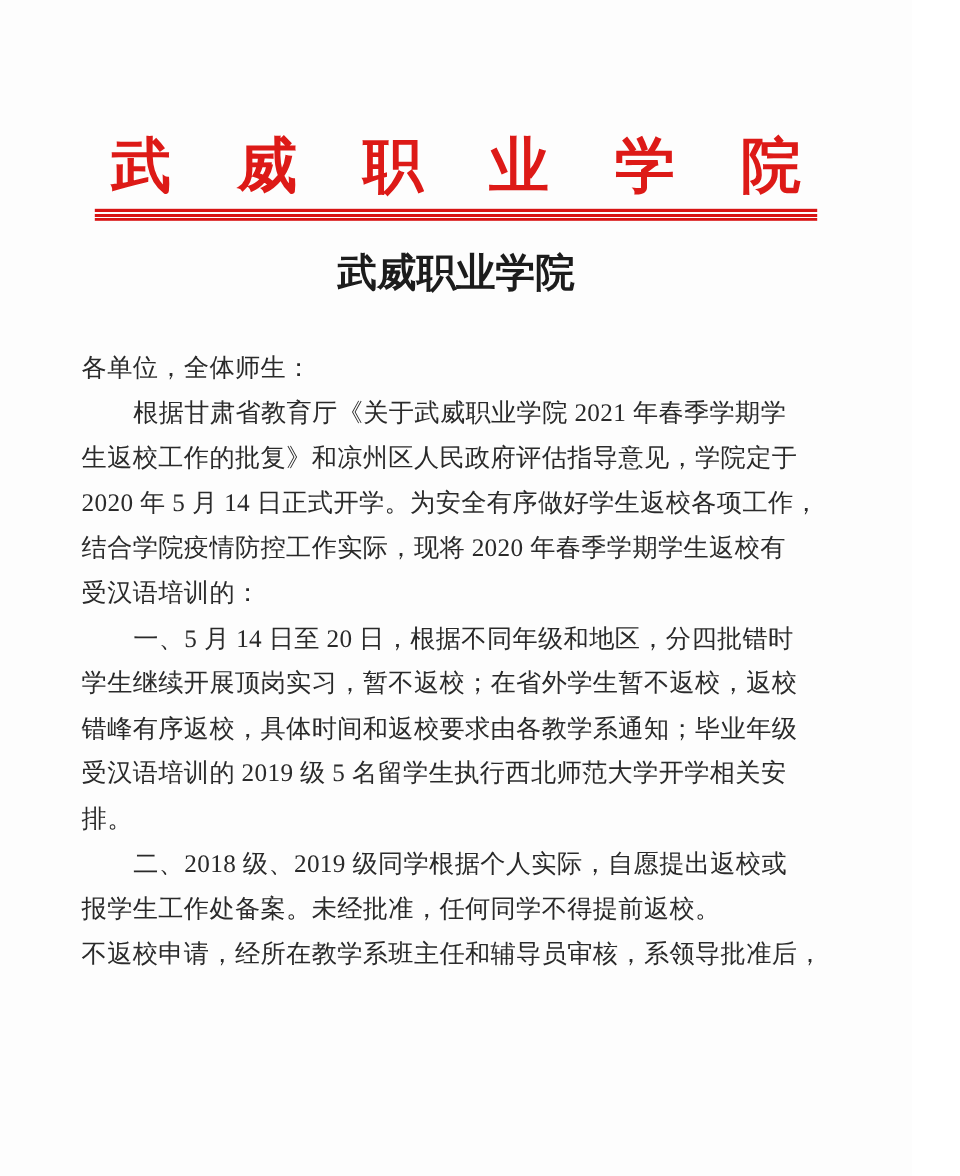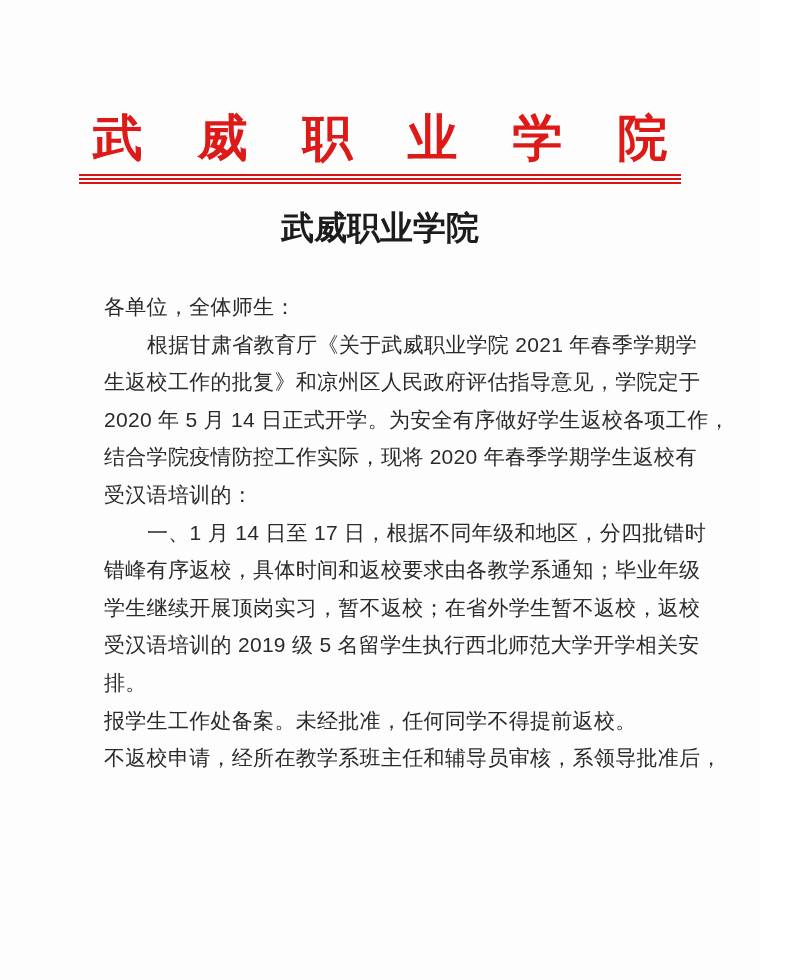--- a/index.html
+++ b/index.html
@@ -3,21 +3,21 @@
 <meta charset="utf-8">
 <style>
   html, body { margin: 0; padding: 0; background: #ffffff; }
   .page {
     position: relative;
     width: 760px;
     height: 980px;
     background: #fdfdfd;
     overflow: hidden;
     color: #242424;
-    font-family: Liberation Sans, sans-serif;
+    font-family: Liberation Serif, serif;
   }
   .letterhead {
     padding-top: 110px;
     text-align: center;
     line-height: 56px;
     height: 56px;
   }
   .letterhead-text {
     display: inline-block;
     color: #dd1a17;
@@ -42,21 +42,21 @@
   }
   .doc-title {
     margin-top: 20px;
     text-align: center;
     font-weight: bold;
     font-size: 33px;
     line-height: 48px;
     color: #1c1c1c;
   }
   .doc-body {
-    margin: 36px 88px 0 104px;
+    margin: 36px 88px 0 68px;
     font-size: 21px;
     line-height: 37.6px;
     color: #2a2a2a;
   }
   .body-line {
     white-space: nowrap;
     letter-spacing: 0.3px;
   }
   .body-line.indent {
     text-indent: 43px;
@@ -77,22 +77,23 @@
     <div class="doc-title-line">武威职业学院</div>
   </div>
 
   <div class="doc-body">
       <div class="body-line">各单位，全体师生：</div>
       <div class="body-line indent">根据甘肃省教育厅《关于武威职业学院 2021 年春季学期学</div>
       <div class="body-line">生返校工作的批复》和凉州区人民政府评估指导意见，学院定于</div>
       <div class="body-line">2020 年 5 月 14 日正式开学。为安全有序做好学生返校各项工作，</div>
       <div class="body-line">结合学院疫情防控工作实际，现将 2020 年春季学期学生返校有</div>
       <div class="body-line">受汉语培训的：</div>
-      <div class="body-line indent">一、1 月 14 日至 17 日，根据不同年级和地区，分四批错时</div>
+      <div class="body-line indent">一、5 月 14 日至 20 日，根据不同年级和地区，分四批错时</div>
+      <div class="body-line">学生继续开展顶岗实习，暂不返校；在省外学生暂不返校，返校</div>
       <div class="body-line">错峰有序返校，具体时间和返校要求由各教学系通知；毕业年级</div>
-      <div class="body-line">学生继续开展顶岗实习，暂不返校；在省外学生暂不返校，返校</div>
       <div class="body-line">受汉语培训的 2019 级 5 名留学生执行西北师范大学开学相关安</div>
       <div class="body-line">排。</div>
+      <div class="body-line indent">二、2018 级、2019 级同学根据个人实际，自愿提出返校或</div>
       <div class="body-line">报学生工作处备案。未经批准，任何同学不得提前返校。</div>
       <div class="body-line">不返校申请，经所在教学系班主任和辅导员审核，系领导批准后，</div>
     </div>
 
 </div>
 
 </body></html>

